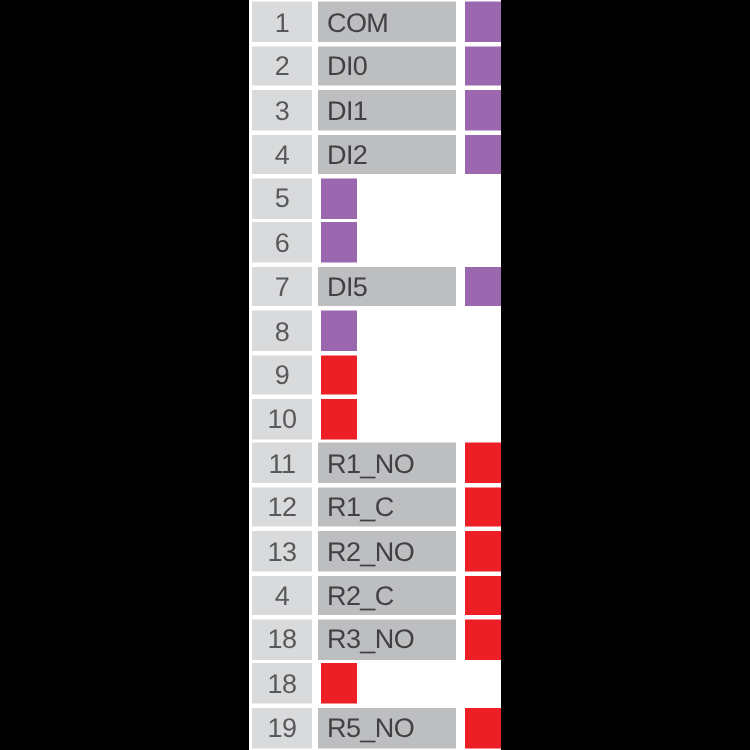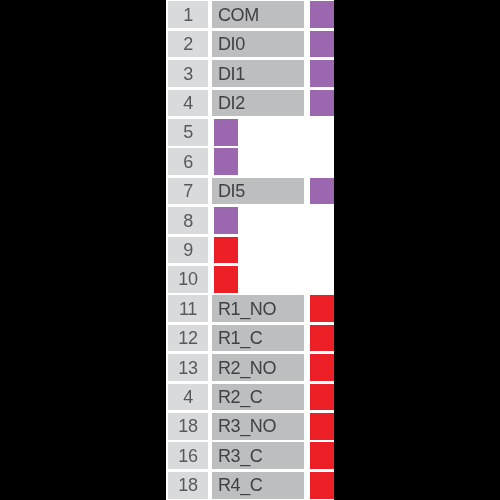--- a/index.html
+++ b/index.html
@@ -151,24 +151,23 @@
           <div class="cell-number">4</div>
           <div class="cell-label">R2_C</div>
           <div class="cell-swatch" style="background: rgb(237, 31, 38);"></div>
         </div>
         <div class="pin-row">
           <div class="cell-number">18</div>
           <div class="cell-label">R3_NO</div>
           <div class="cell-swatch" style="background: rgb(237, 31, 38);"></div>
         </div>
         <div class="pin-row">
-          <div class="cell-number">16</div>
-          <div class="cell-label">R3_C</div>
+          <div class="cell-number">18</div>
           <div class="cell-swatch" style="background: rgb(237, 31, 38);"></div>
         </div>
         <div class="pin-row">
-          <div class="cell-number">18</div>
-          <div class="cell-label">R4_C</div>
+          <div class="cell-number">19</div>
+          <div class="cell-label">R5_NO</div>
           <div class="cell-swatch" style="background: rgb(237, 31, 38);"></div>
         </div>
       </div>
   </div>
 </div>
 
 </body></html>

